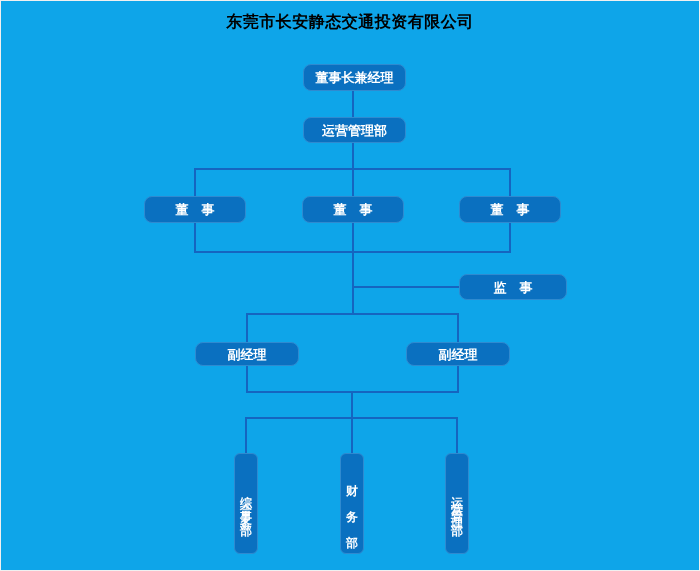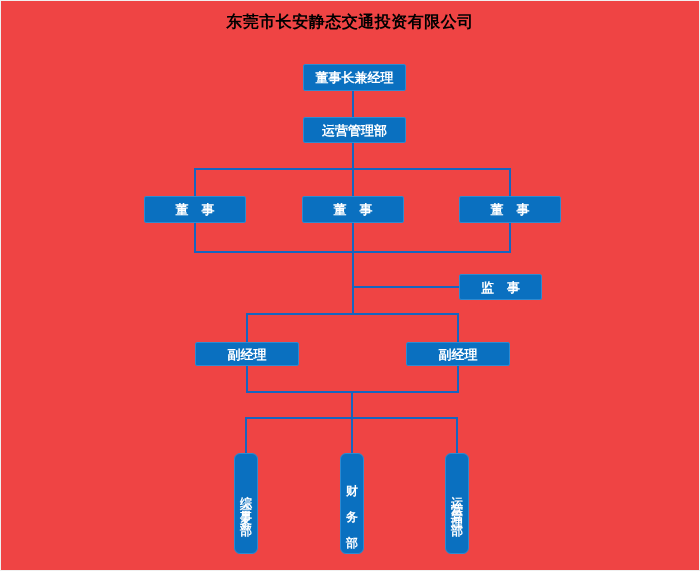--- a/index.html
+++ b/index.html
@@ -1,41 +1,41 @@
 <!DOCTYPE html>
 <html><head>
 <meta charset="utf-8">
 <style>
   html, body { margin: 0; padding: 0; background: #fff; }
   .canvas {
     position: relative;
     width: 700px;
     height: 571px;
-    background: #ef4444;
+    background: #0ea5e9;
     border: 1px solid #f0f0f0;
     box-sizing: border-box;
     font-family: "Liberation Sans", sans-serif;
     overflow: hidden;
   }
   .page-title {
     position: absolute;
     top: 11px;
     left: 0;
     width: 100%;
     text-align: center;
     font-size: 16px;
     font-weight: 700;
     color: #000000;
     letter-spacing: 0.5px;
   }
   .node {
     position: absolute;
     background: #0a70c0;
     border: 1px solid #2f8ad0;
-    border-radius: 2px;
+    border-radius: 8px;
     box-sizing: border-box;
     color: #ffffff;
     font-size: 13px;
     font-weight: 700;
     display: flex;
     align-items: center;
     justify-content: center;
     white-space: pre;
     line-height: 1;
   }
@@ -98,21 +98,21 @@
   <div class="node" style="left:302px;top:63px;width:103px;height:27px">董事长兼经理</div>
 
   <div class="node" style="left:302px;top:116px;width:103px;height:26px">运营管理部</div>
 
   <div class="node" style="left:143px;top:195px;width:102px;height:27px">董　事</div>
 
   <div class="node" style="left:301px;top:195px;width:102px;height:27px">董　事</div>
 
   <div class="node" style="left:458px;top:195px;width:102px;height:27px">董　事</div>
 
-  <div class="node" style="left:458px;top:273px;width:83px;height:26px">监　事</div>
+  <div class="node" style="left:458px;top:273px;width:108px;height:26px">监　事</div>
 
   <div class="node" style="left:194px;top:341px;width:104px;height:24px">副经理</div>
 
   <div class="node" style="left:405px;top:341px;width:104px;height:24px">副经理</div>
 
   <div class="vnode" style="left:233px;top:452px;width:24px;height:101px">综合事务部</div>
 
   <div class="vnode" style="left:339px;top:452px;width:24px;height:101px">财　务　部</div>
 
   <div class="vnode" style="left:444px;top:452px;width:24px;height:101px">运营管理部</div>

